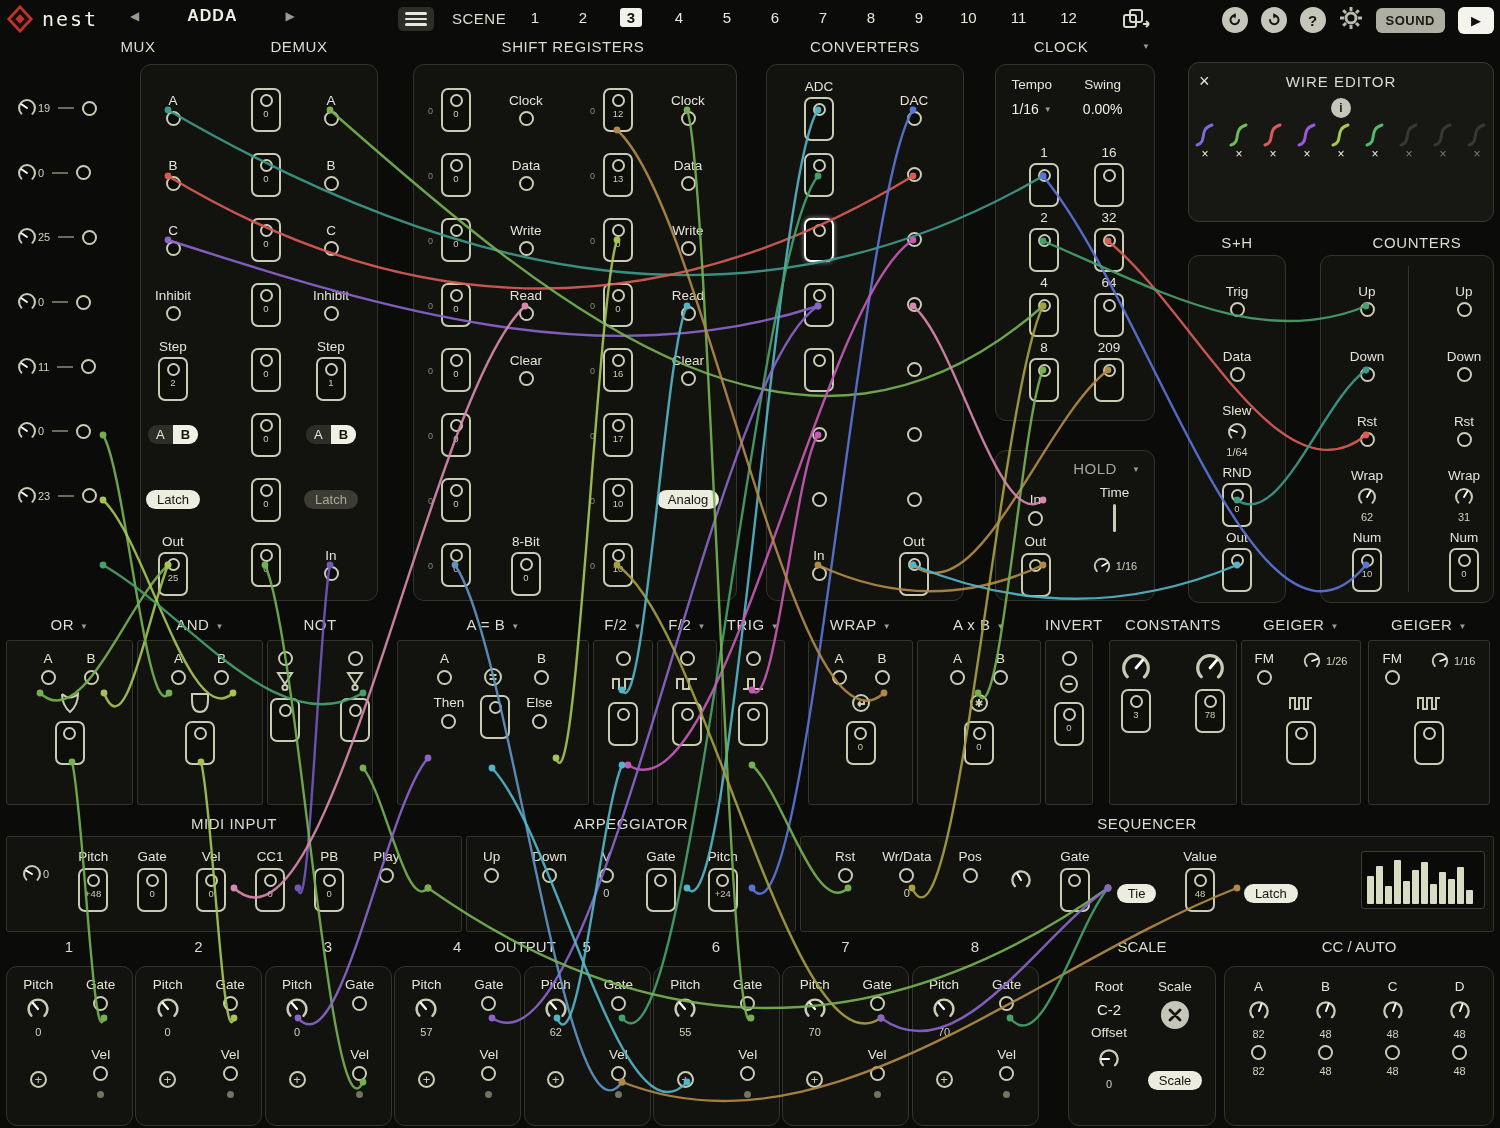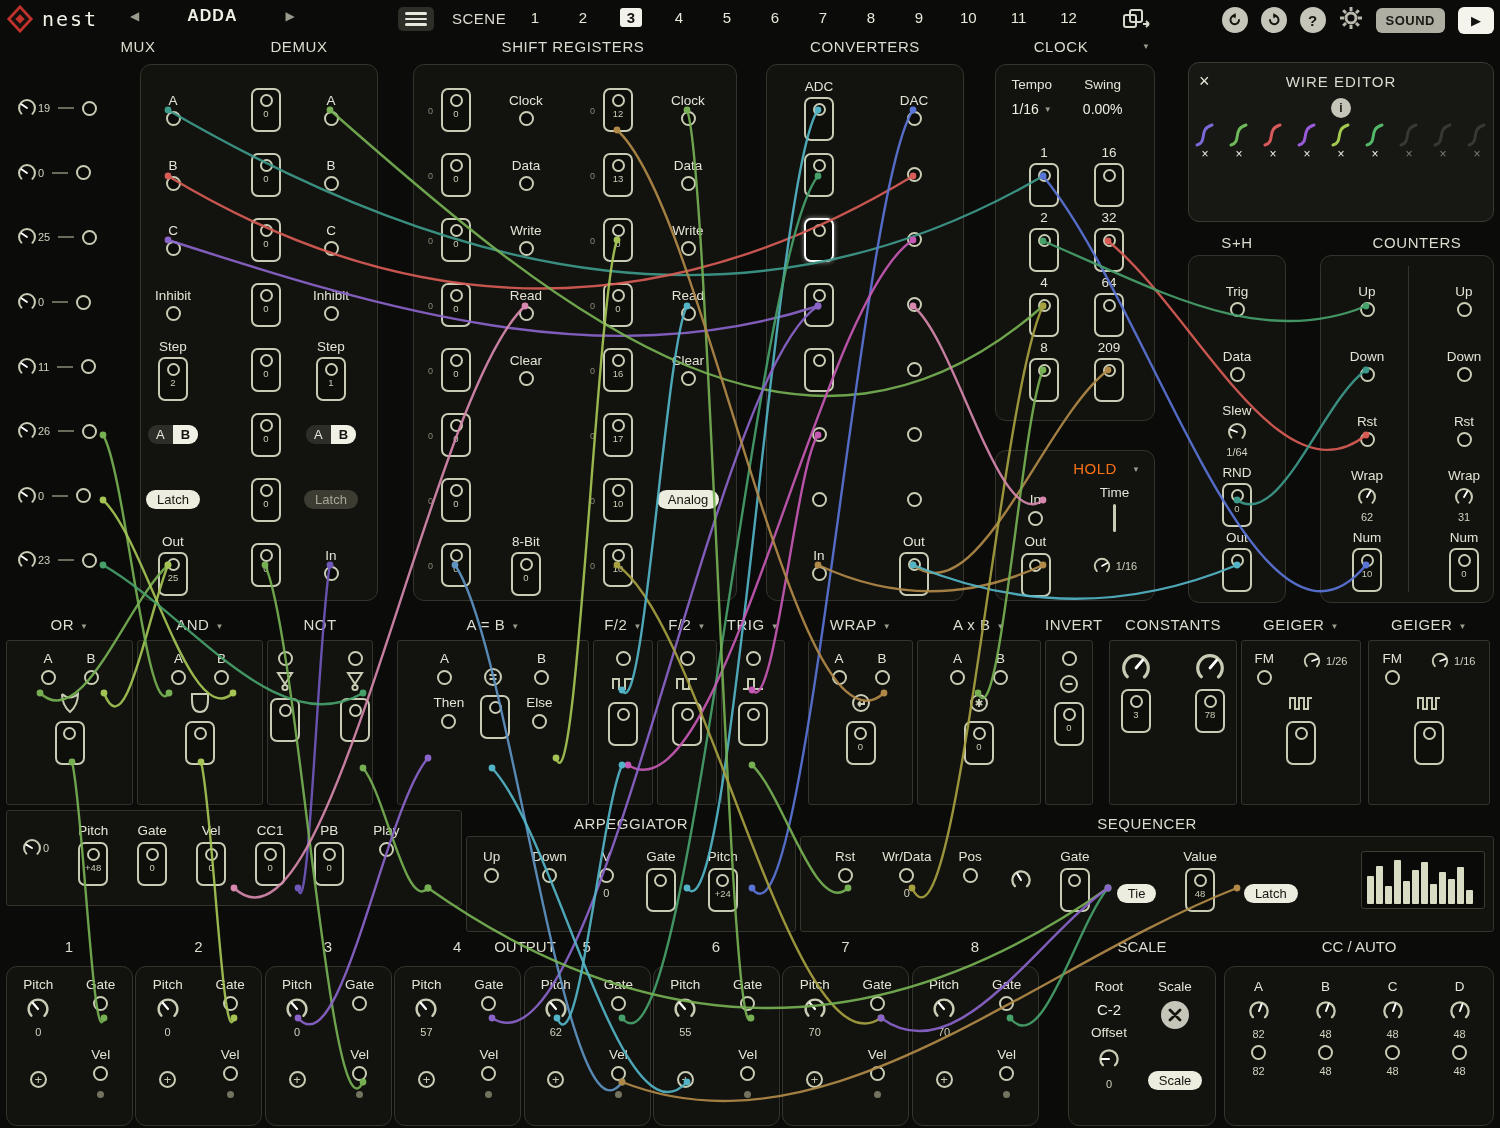--- a/index.html
+++ b/index.html
@@ -61,21 +61,21 @@
   #wired  { left:1188px; top:62px; width:306px; height:160px; z-index:40; background:#171713; border:1px solid #3a3a33; }
   #shp    { left:1188px; top:255px; width:98px; height:348px; }
   #cntp   { left:1320px; top:255px; width:174px; height:348px; }
 
   .clk-head { position:absolute; top:12px; left:0; right:16px; display:flex; justify-content:space-around; }
   .clk-h1 { display:flex; flex-direction:column; align-items:center; gap:9px; }
   .clk-dd { display:flex; align-items:center; gap:5px; }
   .ddv { font-size:14px; color:#f0f0e4; }
   .dda { font-size:8px; color:#9a9a8e; }
   .hold-head { position:relative; display:flex; justify-content:center; padding-top:9px; }
-  .ptitle { font-size:15px; color:#f97316; letter-spacing:.5px;margin-left:40px; }
+  .ptitle { font-size:15px; color:#a3a3a3; letter-spacing:.5px;margin-left:40px; }
   .hold-head .dda { position:absolute; right:14px; top:14px; }
   .hold-grid { position:absolute; top:34px; left:0; right:0; bottom:4px; display:grid; grid-template-columns:1fr 1fr; row-gap:2px; }
   .hcell { display:flex; flex-direction:column; align-items:center; justify-content:center; gap:4px; }
   .vline { width:3px; height:28px; background:#c9ccb4; border-radius:2px; }
   .hrow { display:flex; align-items:center; gap:4px; }
   .vdiv { position:absolute; left:87px; top:10px; bottom:10px; width:1px; background:#34342c; }
 
   .we-head { display:flex; align-items:center; padding:8px 10px 2px; }
   .we-x { color:#e8e8dc; font-size:18px; width:24px; }
   .we-title { flex:1; text-align:center; font-size:15px; letter-spacing:1px; color:#dcdcd0; margin-right:24px; }
@@ -270,31 +270,20 @@
         </div>
         <div class="dash"></div>
         <div class="port"></div>
       </div>
       <div class="krow">
         <div class="kblock">
           <svg width="22" height="22" viewBox="0 0 36 36" class="knobsvg">
             <circle cx="18" cy="18" r="13" fill="none" stroke="#c9ccb4" stroke-width="3.4" stroke-linecap="round" stroke-dasharray="61.2 82" transform="rotate(135 18 18)"></circle>
             <line x1="18" y1="18" x2="9.0" y2="11.7" stroke="#ffffff" stroke-width="3" stroke-linecap="round"></line>
           </svg>
-          <span class="kval">26</span>
-        </div>
-        <div class="dash"></div>
-        <div class="port"></div>
-      </div>
-      <div class="krow">
-        <div class="kblock">
-          <svg width="22" height="22" viewBox="0 0 36 36" class="knobsvg">
-            <circle cx="18" cy="18" r="13" fill="none" stroke="#c9ccb4" stroke-width="3.4" stroke-linecap="round" stroke-dasharray="61.2 82" transform="rotate(135 18 18)"></circle>
-            <line x1="18" y1="18" x2="9.0" y2="11.7" stroke="#ffffff" stroke-width="3" stroke-linecap="round"></line>
-          </svg>
           <span class="kval">0</span>
         </div>
         <div class="dash"></div>
         <div class="port"></div>
       </div>
       <div class="krow">
         <div class="kblock">
           <svg width="22" height="22" viewBox="0 0 36 36" class="knobsvg">
             <circle cx="18" cy="18" r="13" fill="none" stroke="#c9ccb4" stroke-width="3.4" stroke-linecap="round" stroke-dasharray="61.2 82" transform="rotate(135 18 18)"></circle>
             <line x1="18" y1="18" x2="9.0" y2="11.7" stroke="#ffffff" stroke-width="3" stroke-linecap="round"></line>
@@ -1258,20 +1247,21 @@
           </svg>
         </div>
         <div class="boxport">
           <div class="bp-circ"></div>
           <div class="bp-val"></div>
         </div>
       </div>
   </div>
 
   <div class="bsec" style="left:6px;width:456px">
+    <div class="btitle">MIDI INPUT</div>
     <div class="bbody" id="midi-jacks">
         <div class="junit" style="padding-top: 14px;">
           <div class="kblock">
             <svg width="22" height="22" viewBox="0 0 36 36" class="knobsvg">
               <circle cx="18" cy="18" r="13" fill="none" stroke="#c9ccb4" stroke-width="3.4" stroke-linecap="round" stroke-dasharray="61.2 82" transform="rotate(135 18 18)"></circle>
               <line x1="18" y1="18" x2="8.5" y2="12.5" stroke="#ffffff" stroke-width="3" stroke-linecap="round"></line>
             </svg>
             <span class="kval">0</span>
           </div>
         </div>

